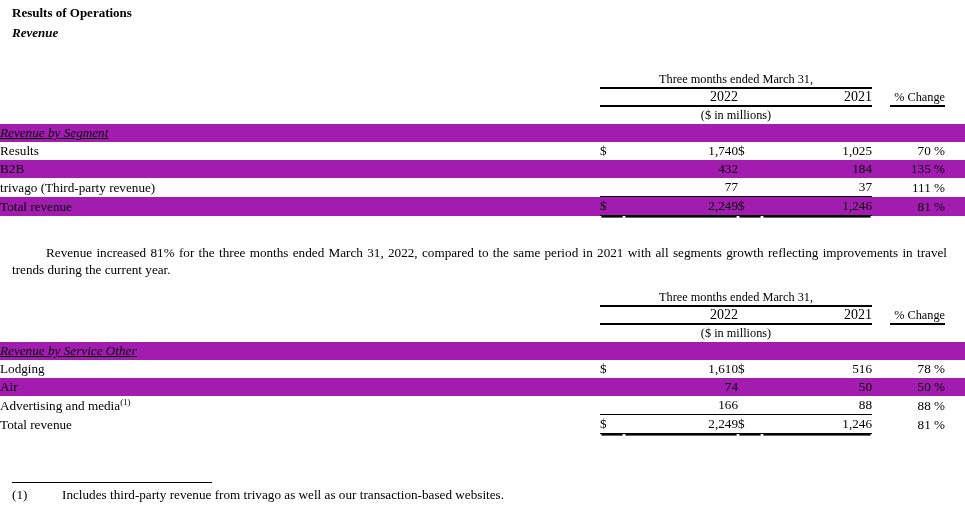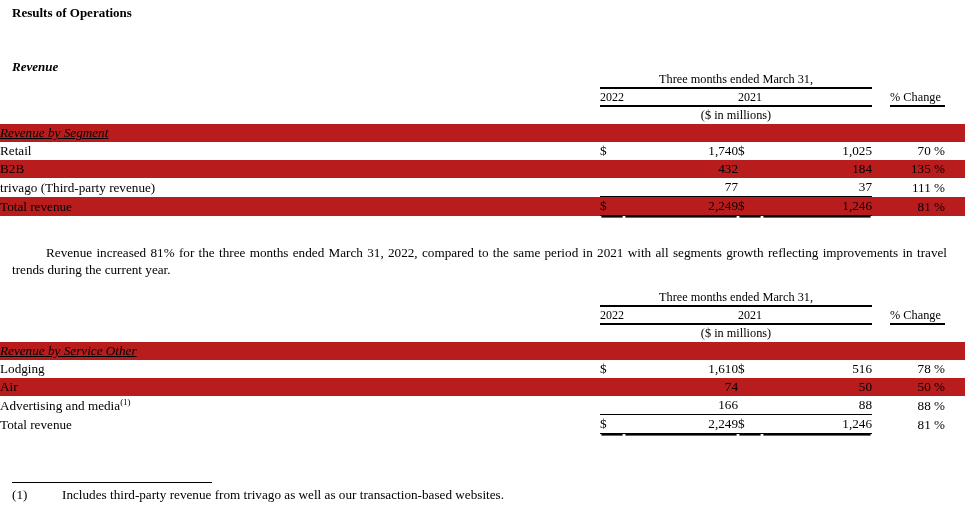--- a/index.html
+++ b/index.html
@@ -24,21 +24,21 @@
   
   .section-title {
     position: absolute;
     left: 12px;
     font-weight: bold;
     font-size: 13px;
     line-height: 14px;
   }
   #results-title { top: 6px; }
   #revenue-title {
-    top: 60px;
+    top: 26px;
     font-style: italic;
   }
 
   
   .fin-table {
     position: absolute;
     left: 0;
     width: 965px;
     border-collapse: collapse;
     font-size: 13.2px;
@@ -66,45 +66,45 @@
   
   .hdr-span {
     text-align: center;
     font-weight: bold;
     font-size: 12.3px;
     padding-bottom: 1px;
     border-bottom: 2px solid #000;
     line-height: 15px;
   }
   .hdr-year {
-    text-align: left;
-    font-weight: bold;
-    font-size: 12px;
+    text-align: right;
+    font-weight: bold;
+    font-size: 14px;
     border-bottom: 2px solid #000;
     padding-bottom: 1px;
     line-height: 16px;
   }
   .hdr-pct {
-    text-align: left;
+    text-align: right;
     font-weight: bold;
     font-size: 12.3px;
     border-bottom: 2px solid #000;
     padding-bottom: 1px;
     line-height: 16px;
   }
   .hdr-units {
     text-align: center;
     font-weight: bold;
     font-size: 12.3px;
     line-height: 17px;
   }
 
   
   .row td { height: 18px; line-height: 18px; }
-  .band td { background: #b91c1c; }
+  .band td { background: #a21caf; }
 
   .lbl {
     padding-left: 12px;
     font-size: 13.2px;
     white-space: nowrap;
   }
   .lbl-sub {
     padding-left: 45px;
     font-size: 13.2px;
     white-space: nowrap;
@@ -227,21 +227,21 @@
         <td></td>
         <td></td>
         <td></td>
         <td></td>
         <td></td>
         <td></td>
         <td></td>
       </tr>
 
       <tr class="row">
-        <td class="lbl">Retail</td>
+        <td class="lbl">Results</td>
         <td class="cur">$</td>
         <td class="num">1,740</td>
         <td class="cur">$</td>
         <td class="num">1,025</td>
         <td></td>
         <td class="pct">70 %</td>
         <td class="pad"></td>
       </tr>
 
       <tr class="row band">

